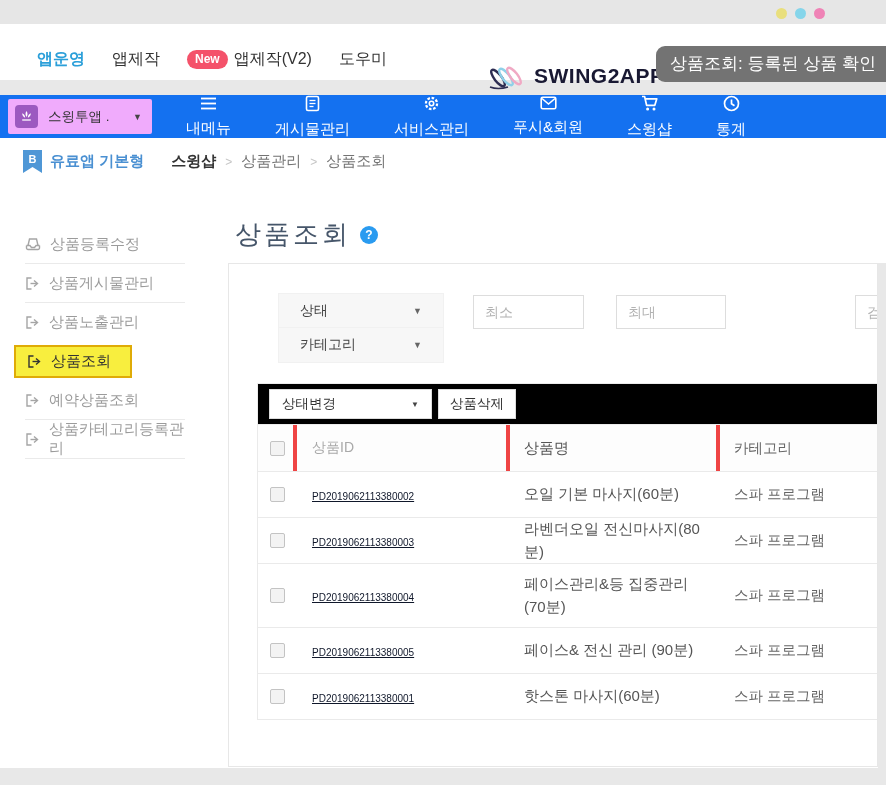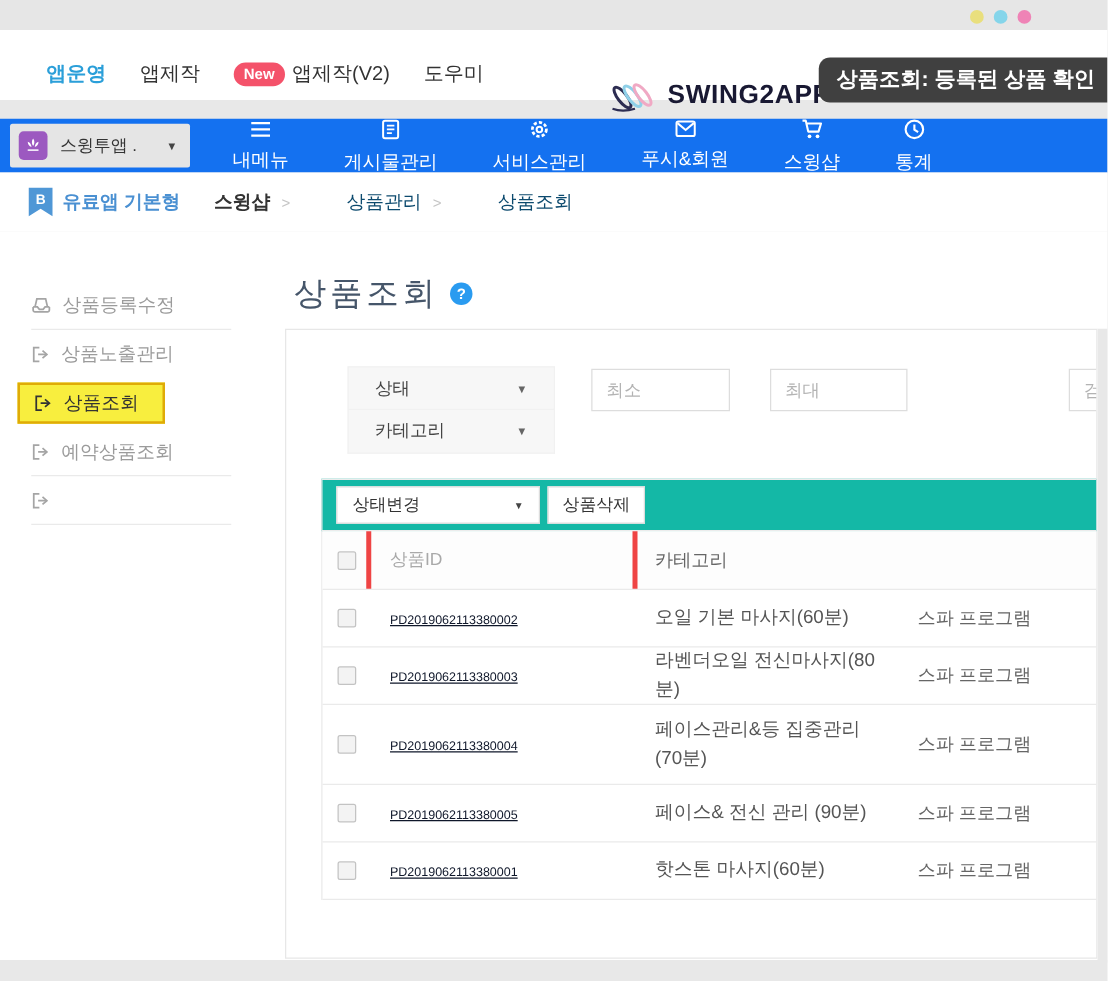--- a/index.html
+++ b/index.html
@@ -15,43 +15,43 @@
 
   
   .app-header { position:absolute; top:24px; left:0; width:886px; height:56px; background:#fff; }
   .top-nav { position:absolute; left:37px; top:0; height:71px; display:flex; align-items:center; gap:27px; }
   .top-nav-item { font-size:16px; color:#333; font-weight:500; display:flex; align-items:center; gap:6px; cursor:pointer; }
   .top-nav-item.active { color:#2b9fd9; font-weight:700; }
   .badge-new { background:#f4526a; color:#fff; font-size:12px; font-weight:700; border-radius:10px; padding:2px 8px; line-height:1.2; }
   .logo { position:absolute; left:487px; top:37px; display:flex; align-items:center; gap:5px; }
   .logo-text { font-size:21px; font-weight:800; letter-spacing:.5px; color:#191933; }
   .callout { position:absolute; right:0; top:22px; height:36px; line-height:36px; z-index:6;
-             background:#404040; color:#fff; font-size:17px; font-weight:700;
+             background:#737373; color:#fff; font-size:17px; font-weight:400;
              padding:0 10px 0 14px; border-radius:9px 0 0 9px; }
 
   
   .blue-bar { position:absolute; top:95px; left:0; width:886px; height:43px; background:#1471f0; overflow:hidden; }
-  .app-selector { position:absolute; left:8px; top:4px; width:144px; height:35px; background:#e5e5e5; border-radius:2px;
+  .app-selector { position:absolute; left:8px; top:4px; width:144px; height:35px; background:#f0abfc; border-radius:2px;
                   display:flex; align-items:center; padding:0 10px 0 7px; cursor:pointer; }
   .app-ico { width:23px; height:23px; border-radius:4px; background:#9c59c0; display:flex; align-items:center; justify-content:center; }
   .app-selector-label { font-size:13.5px; color:#333; margin-left:10px; }
   .caret { font-size:9px; color:#444; }
   .app-selector .caret { margin-left:auto; }
   .bar-menu { position:absolute; left:186px; top:0; height:43px; display:flex; align-items:center; white-space:nowrap; }
   .bar-item { display:flex; align-items:center; gap:8px; color:#fff; font-size:15px; font-weight:500; margin-right:44px; cursor:pointer;flex-direction:column; }
   .bar-item svg { display:block; }
 
   
   .crumb-row { position:absolute; top:138px; left:0; width:886px; height:47px; background:#fff; display:flex; align-items:center; }
   .crumb-badge { margin-left:22px; display:flex; align-items:center; gap:7px; cursor:pointer; }
   .crumb-badge-label { color:#4a90d2; font-size:15px; font-weight:600; }
   .crumb-path { margin-left:27px; display:flex; align-items:center; gap:9px; font-size:15px; }
   .crumb-root { color:#333; font-weight:700; }
   .crumb-sep { color:#c5c5c5; font-size:12px; }
-  .crumb-link { color:#0c4a6e;margin-left:36px; }
+  .crumb-link { color:#737373; }
 
   
   .content { position:absolute; top:185px; left:0; width:886px; height:583px; background:#fff; }
 
   .sidebar { position:absolute; left:0; top:0; width:228px; height:583px; padding-top:40px; display:flex; flex-direction:column; }
   .side-item { margin:0 43px 0 25px; height:39px; display:flex; align-items:center; gap:9px;
                font-size:15px; color:#9b9b9b; border-bottom:1px solid #eaeaea; cursor:pointer; }
   .side-item.noline { border-bottom:none; }
   .side-hl-wrap { height:39px; display:flex; align-items:center; }
   .side-item.hl { margin:0; margin-left:14px; width:118px; height:33px; padding:0 10px 0 11px;
@@ -73,21 +73,21 @@
   .sel-status   { position:absolute; left:49px; top:29px; width:166px; height:35px; }
   .sel-category { position:absolute; left:49px; top:64px; width:166px; height:35px; border-top:none; }
 
   .f-input { position:absolute; top:31px; height:34px; border:1px solid #ddd; background:#fff;
              font-size:14px; color:#333; padding:0 11px; outline:none; font-family:inherit; }
   .f-input::placeholder { color:#b3b3b3; }
   .inp-min { left:244px; width:111px; }
   .inp-max { left:387px; width:110px; }
   .inp-search { left:626px; width:120px; }
 
-  .toolbar { position:absolute; left:28px; top:119px; width:622px; height:42px; background:#14b8a6; border:1px solid #ececec; }
+  .toolbar { position:absolute; left:28px; top:119px; width:622px; height:42px; background:#000000; border:1px solid #ececec; }
   .sel-change { position:absolute; left:11px; top:5px; width:163px; height:30px; background:#fff; border:1px solid #dcdcdc;
                 display:flex; align-items:center; padding:0 12px; font-size:13.5px; color:#333; cursor:pointer; }
   .sel-change .caret { margin-left:auto; font-size:8px; }
   .btn-delete { position:absolute; left:180px; top:5px; width:78px; height:30px; background:#fff; border:1px solid #dcdcdc;
                 font-size:13.5px; color:#333; cursor:pointer; font-family:inherit; }
 
   .table { position:absolute; left:28px; top:161px; width:622px; border-left:1px solid #eaeaea; }
   .tr { display:grid; grid-template-columns:39px 213px 210px 160px; align-items:center; border-bottom:1px solid #eaeaea; }
   .tr.head { height:47px; background:#fdfdfd; color:#a9a9a9; font-size:14px; }
   .tr.head .cell { border-right:4px solid #ef4444; height:100%; display:flex; align-items:center; }
@@ -227,20 +227,28 @@
 
   <div class="sidebar">
     <div class="side-item">
       <svg width="16" height="14" viewBox="0 0 16 14">
         <path d="M1.5 8.5V11a1.5 1.5 0 0 0 1.5 1.5h10A1.5 1.5 0 0 0 14.5 11V8.5" stroke="#a5a5a5" stroke-width="1.4" fill="none"></path>
         <path d="M1.5 8.5h3.4l1.6 2h3l1.6-2h3.4" stroke="#a5a5a5" stroke-width="1.4" fill="none"></path>
         <path d="M3 8.5 4.5 2h7L13 8.5" stroke="#a5a5a5" stroke-width="1.4" fill="none"></path>
       </svg>
       <span>상품등록수정</span>
     </div>
+    <div class="side-item">
+      <svg width="15" height="15" viewBox="0 0 15 15">
+        <path d="M6.5 2H2v11h4.5" stroke="#a5a5a5" stroke-width="1.4" fill="none"></path>
+        <path d="M9 4.5 12.5 7.5 9 10.5" stroke="#a5a5a5" stroke-width="1.4" fill="none"></path>
+        <line x1="5.5" y1="7.5" x2="12" y2="7.5" stroke="#a5a5a5" stroke-width="1.4"></line>
+      </svg>
+      <span>상품게시물관리</span>
+    </div>
     <div class="side-item noline">
       <svg width="15" height="15" viewBox="0 0 15 15">
         <path d="M6.5 2H2v11h4.5" stroke="#a5a5a5" stroke-width="1.4" fill="none"></path>
         <path d="M9 4.5 12.5 7.5 9 10.5" stroke="#a5a5a5" stroke-width="1.4" fill="none"></path>
         <line x1="5.5" y1="7.5" x2="12" y2="7.5" stroke="#a5a5a5" stroke-width="1.4"></line>
       </svg>
       <span>상품노출관리</span>
     </div>
     <div class="side-hl-wrap">
       <div class="side-item hl noline">
@@ -259,20 +267,21 @@
         <line x1="5.5" y1="7.5" x2="12" y2="7.5" stroke="#a5a5a5" stroke-width="1.4"></line>
       </svg>
       <span>예약상품조회</span>
     </div>
     <div class="side-item">
       <svg width="15" height="15" viewBox="0 0 15 15">
         <path d="M6.5 2H2v11h4.5" stroke="#a5a5a5" stroke-width="1.4" fill="none"></path>
         <path d="M9 4.5 12.5 7.5 9 10.5" stroke="#a5a5a5" stroke-width="1.4" fill="none"></path>
         <line x1="5.5" y1="7.5" x2="12" y2="7.5" stroke="#a5a5a5" stroke-width="1.4"></line>
       </svg>
+      <span>상품카테고리등록관리</span>
     </div>
   </div>
 
   <div class="main">
     <div class="page-title">
       <h1>상품조회</h1>
       <span class="help-ico">?</span>
     </div>
 
     <div class="right-gutter"></div>
@@ -298,20 +307,21 @@
         </div>
         <button class="btn-delete">상품삭제</button>
       </div>
 
       <div class="table">
         <div class="tr head">
           <span class="cell c-check">
               <input type="checkbox" style="">
             </span>
           <span class="cell c-id">상품ID</span>
+          <span class="cell c-name">상품명</span>
           <span class="cell c-cat">카테고리</span>
         </div>
 
         <div class="tr body">
           <span class="cell c-check">
               <input type="checkbox" style="">
             </span>
           <span class="cell c-id"><a class="id-link" href="#">PD2019062113380002</a></span>
           <span class="cell c-name">오일 기본 마사지(60분)</span>
           <span class="cell c-cat">스파 프로그램</span>

